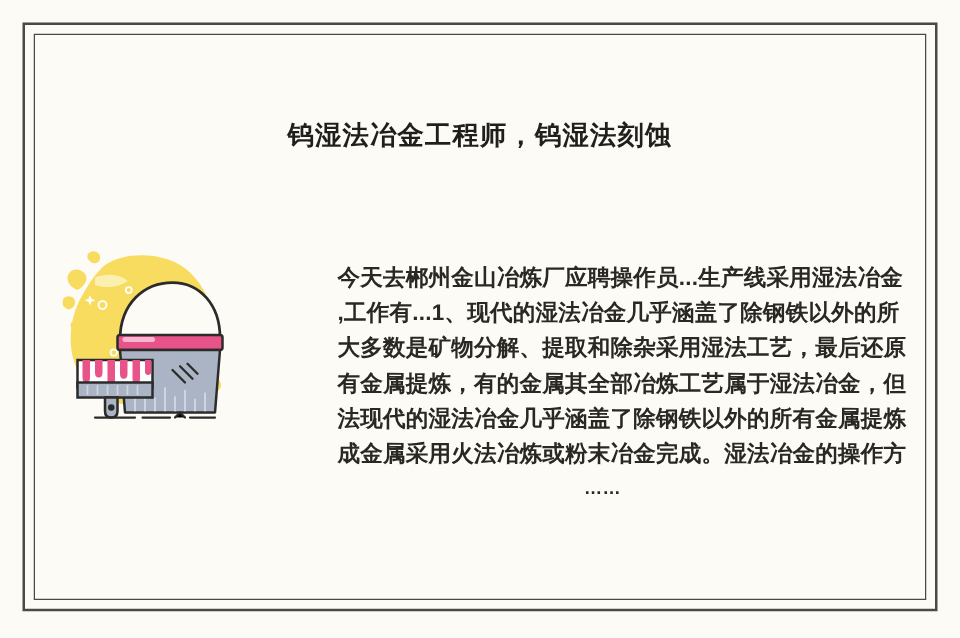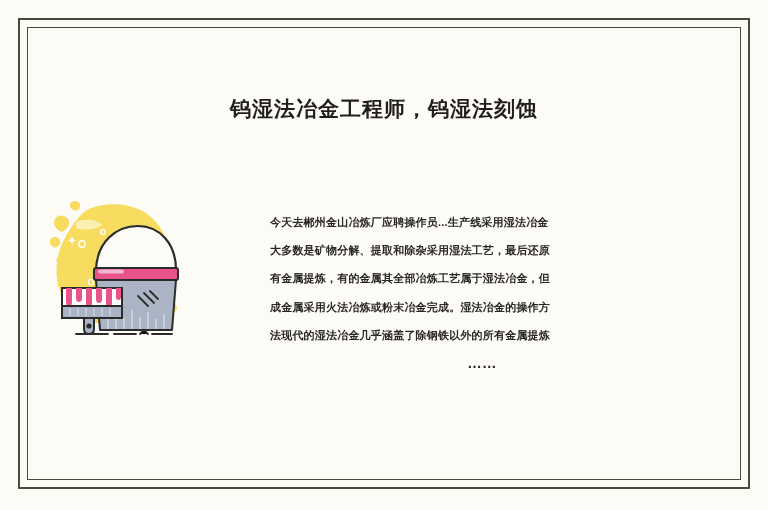--- a/index.html
+++ b/index.html
@@ -63,21 +63,21 @@
     height: 140px;
   }
 
   .article {
     position: absolute;
     left: 270px;
     top: 208px;
     width: 442px;
   }
   .article-line {
-    font-size: 11px;
+    font-size: 18px;
     font-weight: bold;
     color: #2a2823;
     line-height: 28.2px;
     letter-spacing: 0.2px;
     white-space: nowrap;
   }
   .article-ellipsis {
     font-size: 14.5px;
     font-weight: bold;
     color: #2a2823;
@@ -189,20 +189,21 @@
         <line x1="26" y1="136" x2="58" y2="136"></line>
         <line x1="64" y1="136" x2="86" y2="136"></line>
         <path d="M90 136 l4 -4 l4 4"></path>
         <line x1="102" y1="136" x2="122" y2="136"></line>
       </g>
     </svg>
   </div>
 
   <div class="article">
     <div class="article-line">今天去郴州金山冶炼厂应聘操作员...生产线采用湿法冶金</div>
+    <div class="article-line">,工作有...1、现代的湿法冶金几乎涵盖了除钢铁以外的所</div>
     <div class="article-line">大多数是矿物分解、提取和除杂采用湿法工艺，最后还原</div>
     <div class="article-line">有金属提炼，有的金属其全部冶炼工艺属于湿法冶金，但</div>
+    <div class="article-line">法现代的湿法冶金几乎涵盖了除钢铁以外的所有金属提炼</div>
     <div class="article-line">成金属采用火法冶炼或粉末冶金完成。湿法冶金的操作方</div>
-    <div class="article-line">法现代的湿法冶金几乎涵盖了除钢铁以外的所有金属提炼</div>
     <div class="article-ellipsis">……</div>
   </div>
 
 </div>
 
 </body></html>

